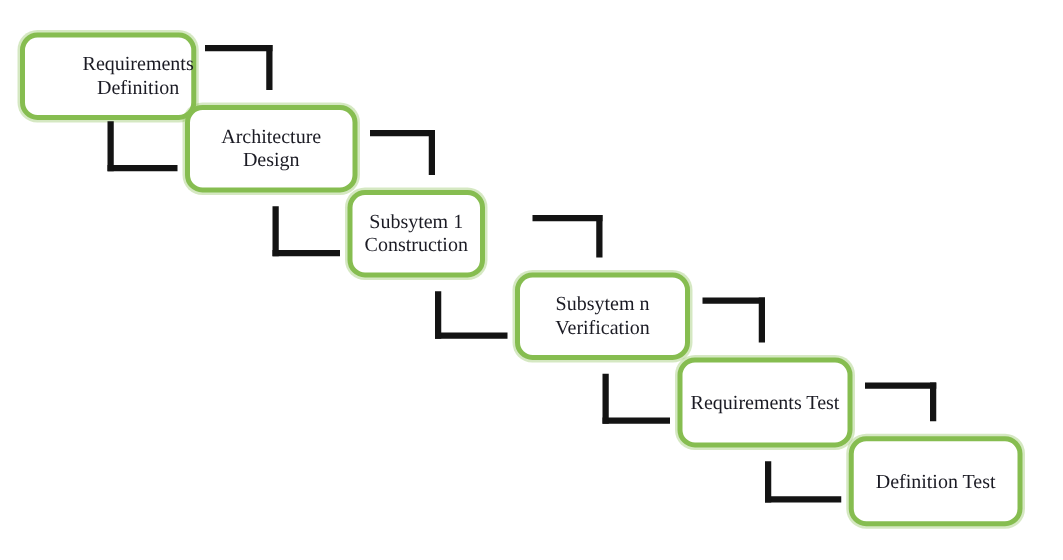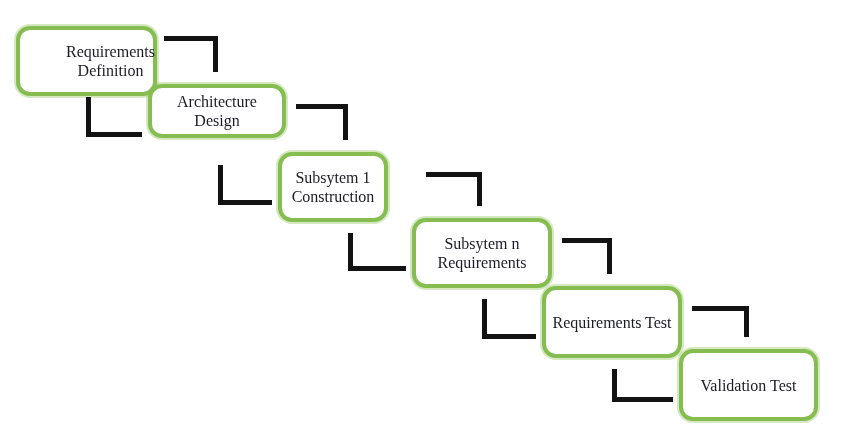--- a/index.html
+++ b/index.html
@@ -55,37 +55,37 @@
 </style>
 </head>
 <body>
 
 <div class="canvas">
 
   <div class="node" style="left: 16px; top: 26px; width: 141px; height: 70px; padding-left: 48px;">
     <span class="node-label">Requirements
 Definition</span>
   </div>
-  <div class="node" style="left: 148px; top: 84px; width: 138px; height: 54px;">
+  <div class="node" style="left: 148px; top: 84px; width: 138px; height: 70px;">
     <span class="node-label">Architecture
 Design</span>
   </div>
   <div class="node" style="left: 278px; top: 152px; width: 110px; height: 70px;">
     <span class="node-label">Subsytem 1
 Construction</span>
   </div>
   <div class="node" style="left: 412px; top: 218px; width: 140px; height: 70px;">
     <span class="node-label">Subsytem n
-Requirements</span>
+Verification</span>
   </div>
   <div class="node" style="left: 542px; top: 286px; width: 140px; height: 72px;">
     <span class="node-label">Requirements Test</span>
   </div>
   <div class="node" style="left: 679px; top: 349px; width: 139px; height: 72px;">
-    <span class="node-label">Validation Test</span>
+    <span class="node-label">Definition Test</span>
   </div>
 
   <div class="conn conn-forward" style="left: 164px; top: 36px; width: 54px; height: 36px;"></div>
   <div class="conn conn-down" style="left: 86px; top: 97px; width: 56px; height: 40px;"></div>
   <div class="conn conn-forward" style="left: 296px; top: 104px; width: 52px; height: 36px;"></div>
   <div class="conn conn-down" style="left: 218px; top: 165px; width: 54px; height: 40px;"></div>
   <div class="conn conn-forward" style="left: 426px; top: 172px; width: 56px; height: 34px;"></div>
   <div class="conn conn-down" style="left: 348px; top: 233px; width: 58px; height: 38px;"></div>
   <div class="conn conn-forward" style="left: 562px; top: 238px; width: 50px; height: 36px;"></div>
   <div class="conn conn-down" style="left: 482px; top: 299px; width: 54px; height: 40px;"></div>

